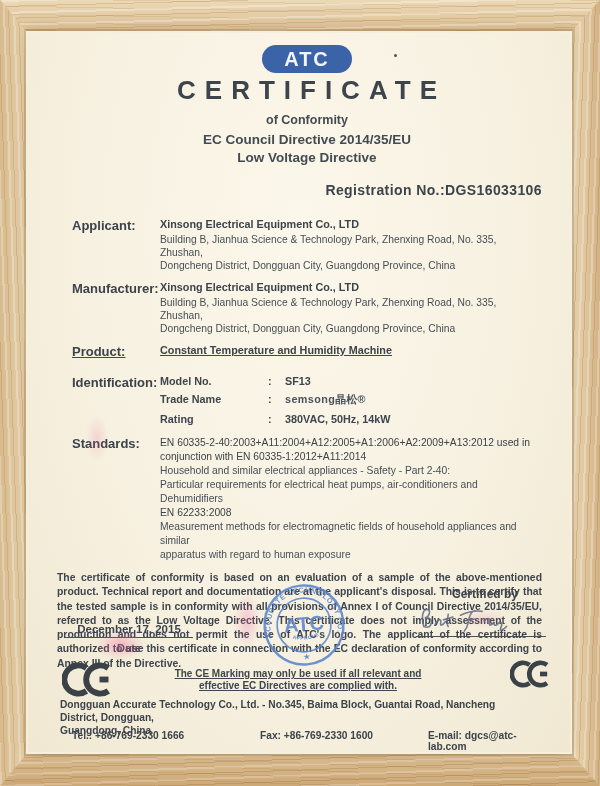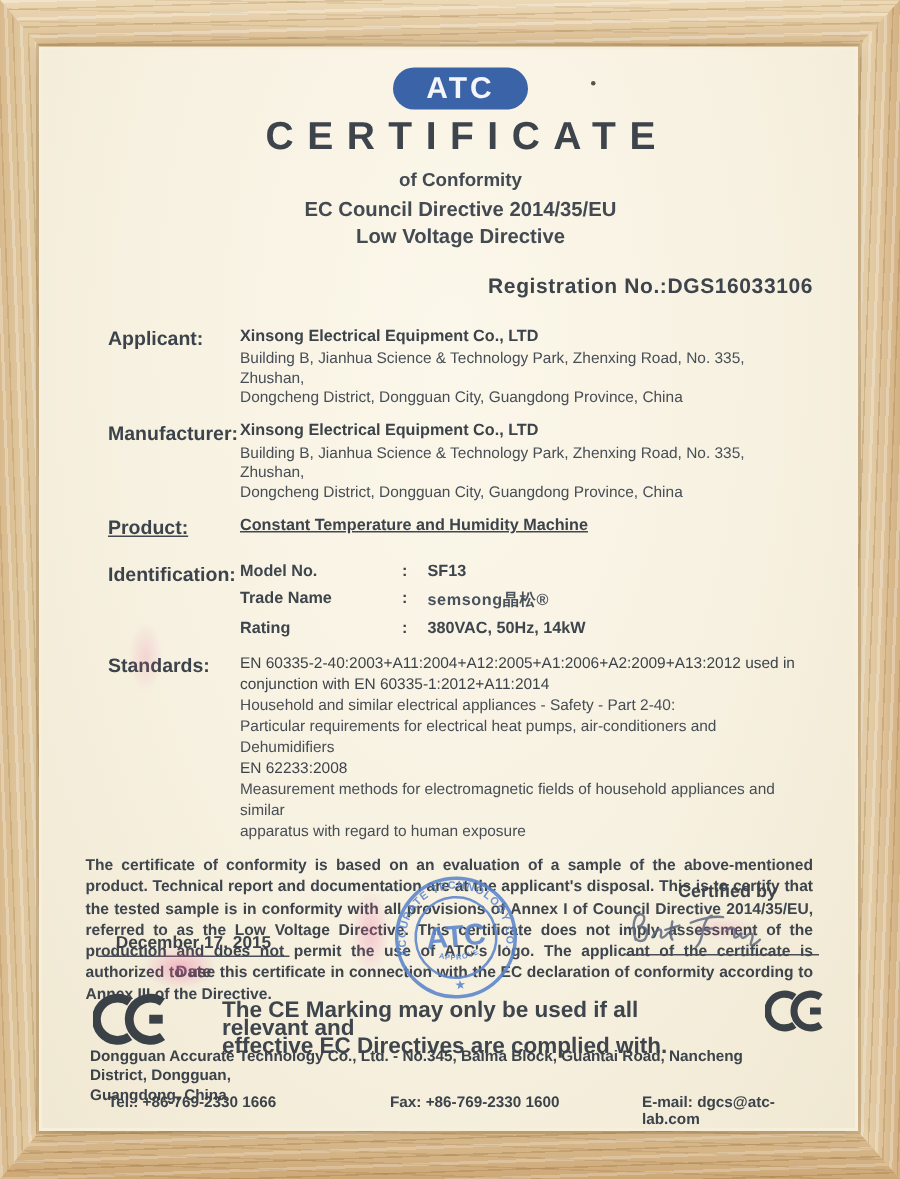--- a/index.html
+++ b/index.html
@@ -71,21 +71,21 @@
   .fa{position:absolute;}
   .certified{left:400px;top:554px;width:90px;text-align:right;font-weight:bold;font-size:12px;color:#3c434a;}
   .sig-svg{left:388px;top:569px;width:104px;height:32px;}
   .sig-line{left:389px;top:603px;width:129px;border-bottom:1.6px solid #4a5057;}
   .date-wrap{left:37px;top:590px;width:128px;text-align:center;}
   .date-text{font-weight:bold;font-size:11.5px;color:#3c434a;padding-bottom:2px;border-bottom:1.6px solid #4a5057;}
   .date-lbl{font-weight:bold;font-size:11px;color:#3c434a;margin-top:4px;}
   .stamp{left:234px;top:550px;width:84px;height:84px;opacity:.88;transform:rotate(-5deg);}
   .ce-left{left:34px;top:624px;width:50px;height:45px;}
   .ce-right{left:482px;top:623px;width:40px;height:36px;}
-  .ce-note{left:120px;top:635px;width:300px;text-align:left;font-weight:bold;font-size:15px;line-height:12px;color:#3e454d;}
+  .ce-note{left:120px;top:635px;width:300px;text-align:center;font-weight:bold;font-size:10px;line-height:12px;color:#3e454d;text-decoration:underline;}
   .issuer{left:32px;top:665px;width:470px;font-weight:bold;font-size:10.2px;line-height:13px;color:#3c434a;}
   .contact{left:44px;top:697px;width:470px;display:grid;grid-template-columns:188px 168px 1fr;font-weight:bold;font-size:10.2px;color:#3c434a;}
   
   .stain{position:absolute;pointer-events:none;filter:blur(1px);}
   .st1{left:68px;top:598px;width:48px;height:28px;background:radial-gradient(closest-side,rgba(236,100,160,.42),rgba(236,100,160,0));}
   .st2{left:206px;top:560px;width:26px;height:56px;background:radial-gradient(closest-side,rgba(236,100,160,.30),rgba(236,100,160,0));}
   .st3{left:58px;top:382px;width:22px;height:46px;background:radial-gradient(closest-side,rgba(236,110,160,.22),rgba(236,110,160,0));}
   .st4{left:430px;top:578px;width:48px;height:16px;background:radial-gradient(closest-side,rgba(236,100,160,.18),rgba(236,100,160,0));}
   .speck{position:absolute;left:366px;top:21px;width:3px;height:3px;background:#5a5248;border-radius:50%;}
 </style>

